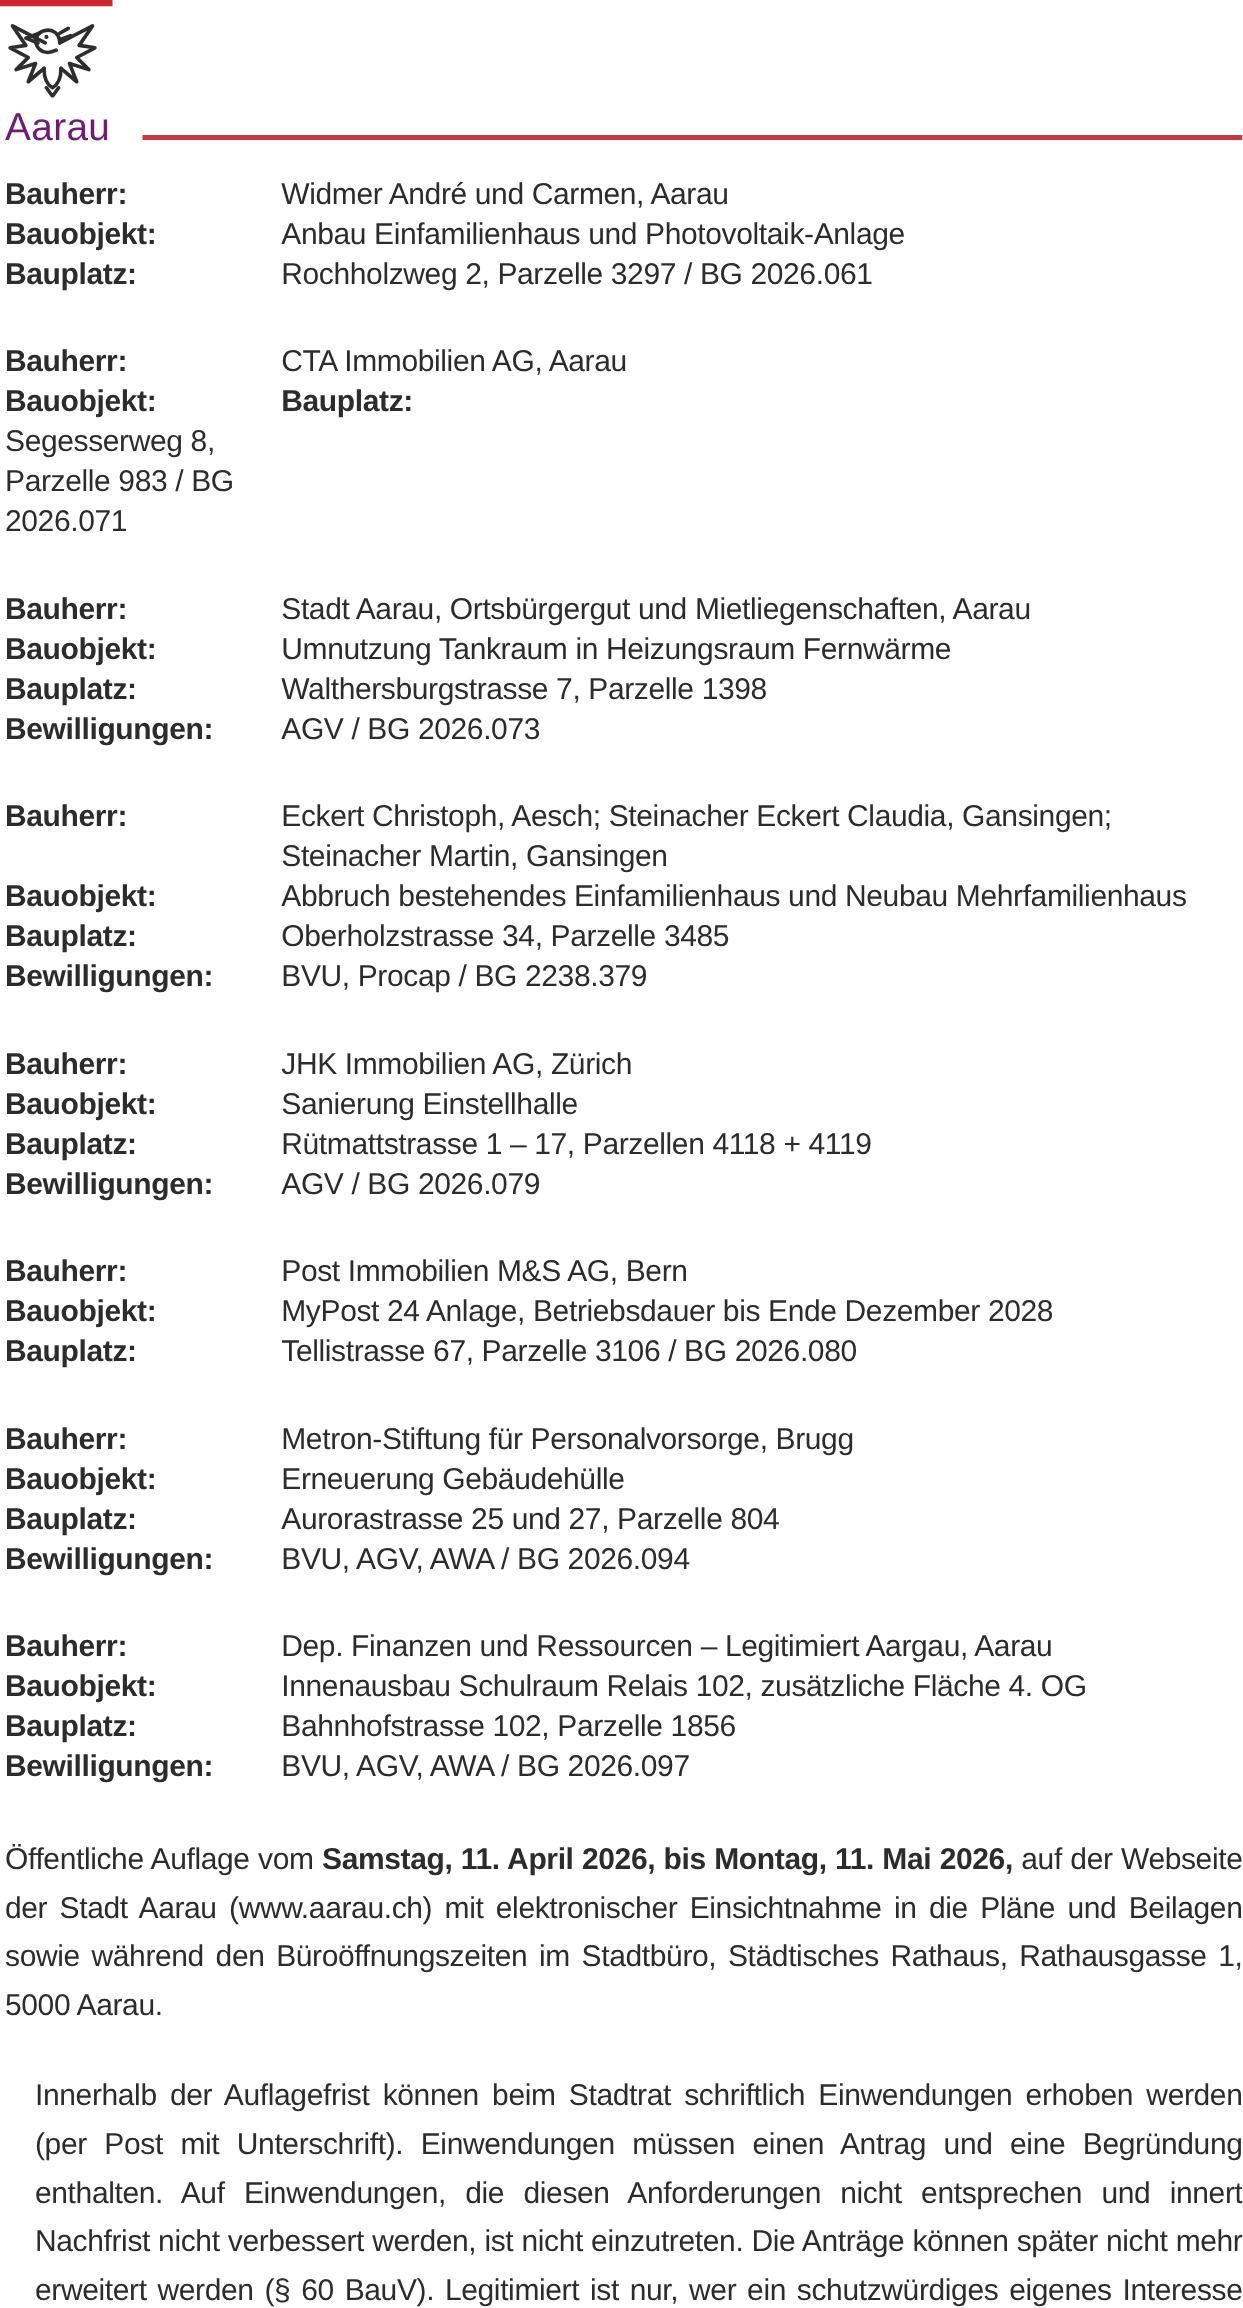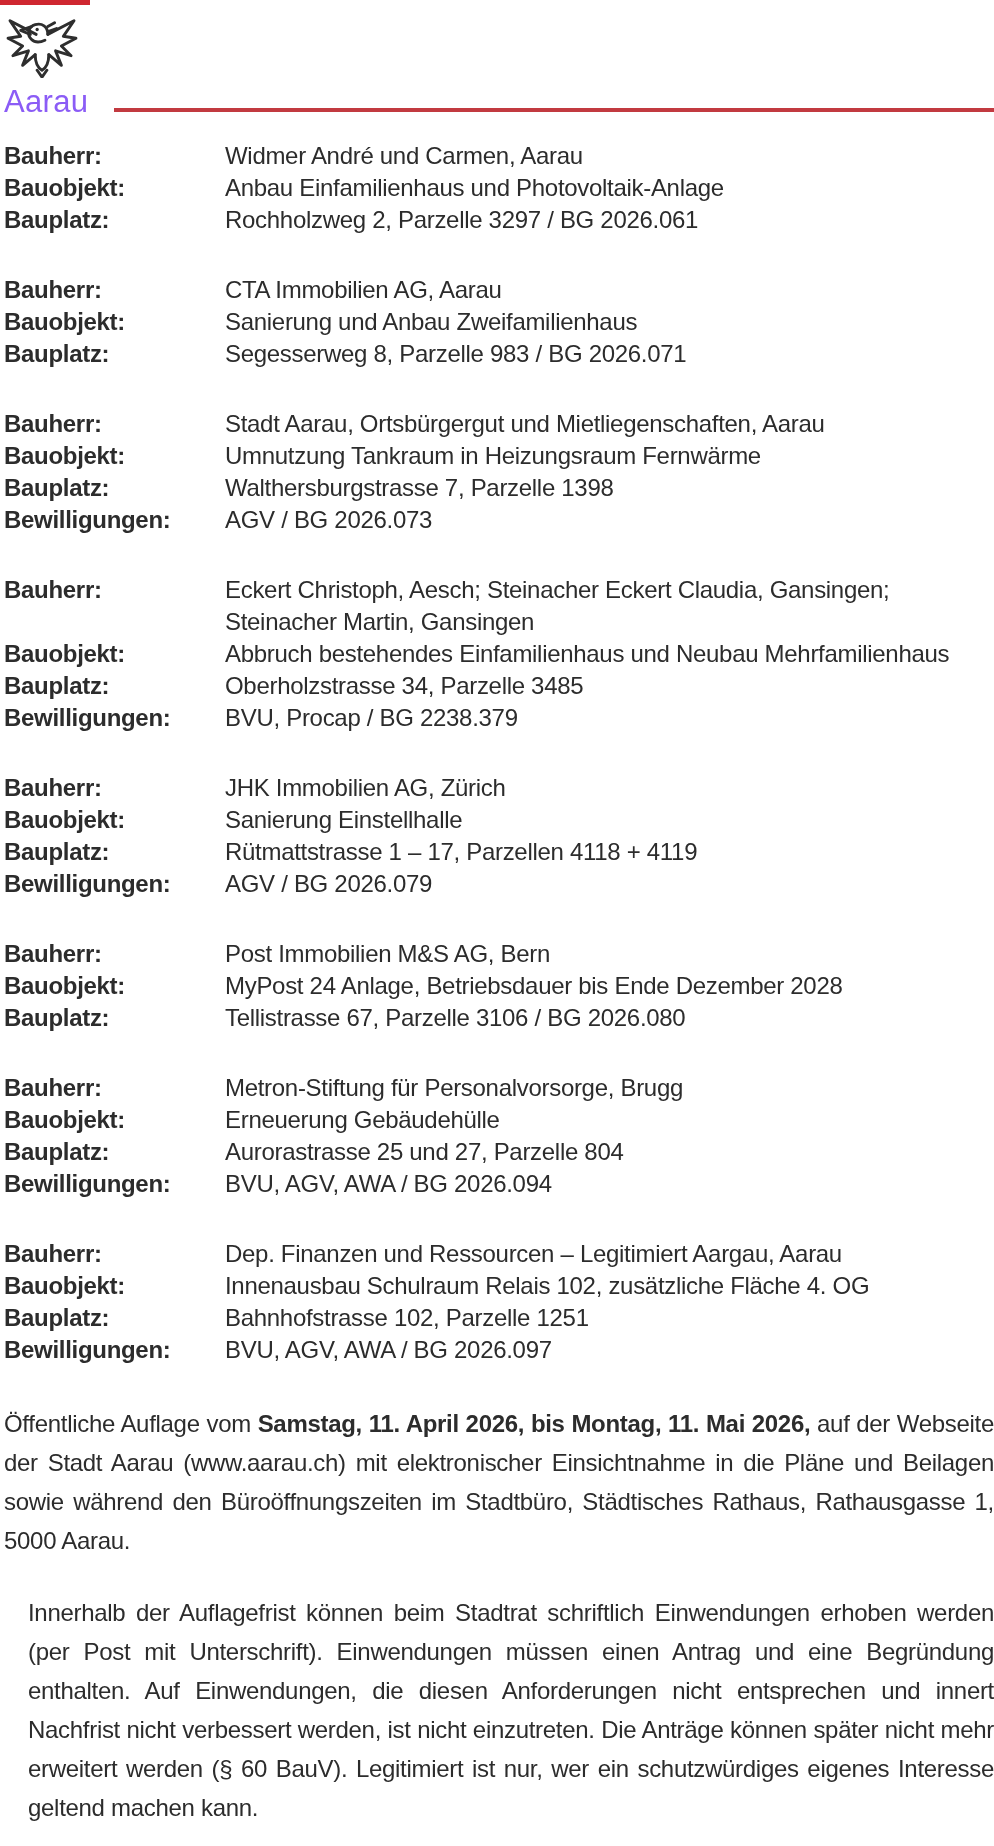--- a/index.html
+++ b/index.html
@@ -34,21 +34,21 @@
   }
   .logo-wrap svg { display: block; }
   .brand-row {
     display: flex;
     align-items: flex-end;
     margin-top: 8px;
   }
   .wordmark {
     font-size: 31px;
     line-height: 31px;
-    color: #8b5cf6;
+    color: #701a75;
     letter-spacing: 0.3px;
   }
   .header-rule {
     flex: 1 1 auto;
     height: 4px;
     background: #c23a40;
     margin-left: 26px;
     margin-bottom: 5px;
   }
 
@@ -128,21 +128,20 @@
         <div class="value">Widmer André und Carmen, Aarau</div>
         <div class="label">Bauobjekt:</div>
         <div class="value">Anbau Einfamilienhaus und Photovoltaik-Anlage</div>
         <div class="label">Bauplatz:</div>
         <div class="value">Rochholzweg 2, Parzelle 3297 / BG 2026.061</div>
       </div>
       <div class="record">
         <div class="label">Bauherr:</div>
         <div class="value">CTA Immobilien AG, Aarau</div>
         <div class="label">Bauobjekt:</div>
-        <div class="value">Sanierung und Anbau Zweifamilienhaus</div>
         <div class="label">Bauplatz:</div>
         <div class="value">Segesserweg 8, Parzelle 983 / BG 2026.071</div>
       </div>
       <div class="record">
         <div class="label">Bauherr:</div>
         <div class="value">Stadt Aarau, Ortsbürgergut und Mietliegenschaften, Aarau</div>
         <div class="label">Bauobjekt:</div>
         <div class="value">Umnutzung Tankraum in Heizungsraum Fernwärme</div>
         <div class="label">Bauplatz:</div>
         <div class="value">Walthersburgstrasse 7, Parzelle 1398</div>
@@ -186,21 +185,21 @@
         <div class="value">Aurorastrasse 25 und 27, Parzelle 804</div>
         <div class="label">Bewilligungen:</div>
         <div class="value">BVU, AGV, AWA / BG 2026.094</div>
       </div>
       <div class="record">
         <div class="label">Bauherr:</div>
         <div class="value">Dep. Finanzen und Ressourcen – Legitimiert Aargau, Aarau</div>
         <div class="label">Bauobjekt:</div>
         <div class="value">Innenausbau Schulraum Relais 102, zusätzliche Fläche 4. OG</div>
         <div class="label">Bauplatz:</div>
-        <div class="value">Bahnhofstrasse 102, Parzelle 1251</div>
+        <div class="value">Bahnhofstrasse 102, Parzelle 1856</div>
         <div class="label">Bewilligungen:</div>
         <div class="value">BVU, AGV, AWA / BG 2026.097</div>
       </div>
     </section>
 
   <section class="paragraphs" id="paragraphs">
       <p><span>Öffentliche Auflage vom </span><strong>Samstag, 11. April 2026, bis Montag, 11. Mai 2026,</strong><span> auf der Webseite der Stadt Aarau (www.aarau.ch) mit elektronischer Einsichtnahme in die Pläne und Beilagen sowie während den Büroöffnungszeiten im Stadtbüro, Städtisches Rathaus, Rathausgasse 1, 5000 Aarau.</span></p>
       <p><span>Innerhalb der Auflagefrist können beim Stadtrat schriftlich Einwendungen erhoben werden (per Post mit Unterschrift). Einwendungen müssen einen Antrag und eine Begründung enthalten. Auf Einwendungen, die diesen Anforderungen nicht entspre­chen und innert Nachfrist nicht verbessert werden, ist nicht einzutreten. Die Anträge können später nicht mehr erweitert werden (§ 60 BauV). Legitimiert ist nur, wer ein schutzwürdiges eigenes Interesse geltend machen kann.</span></p>
     </section>
 

